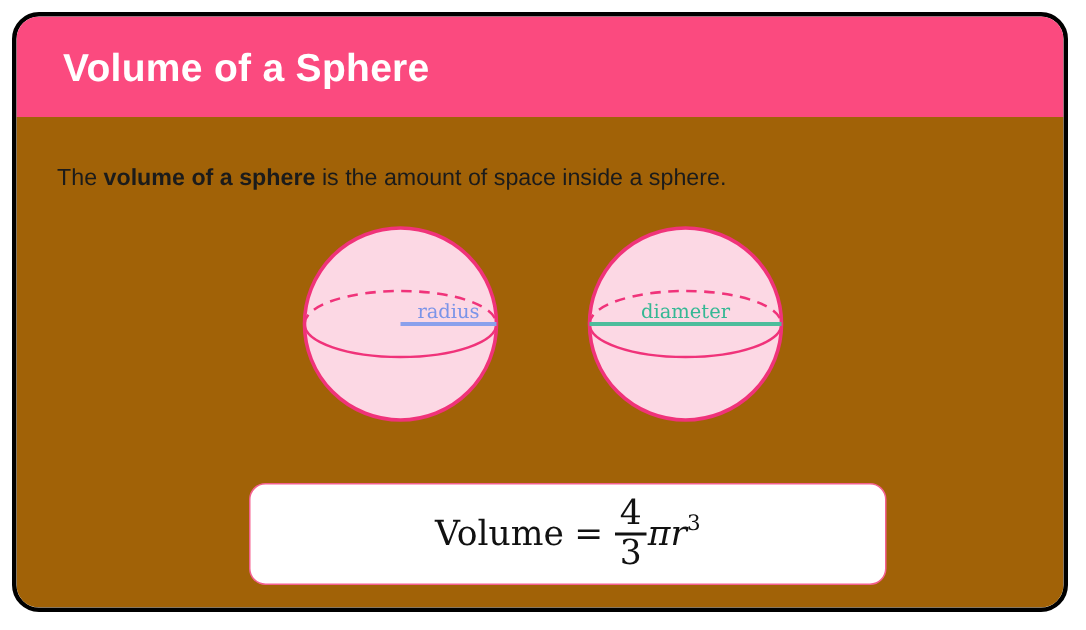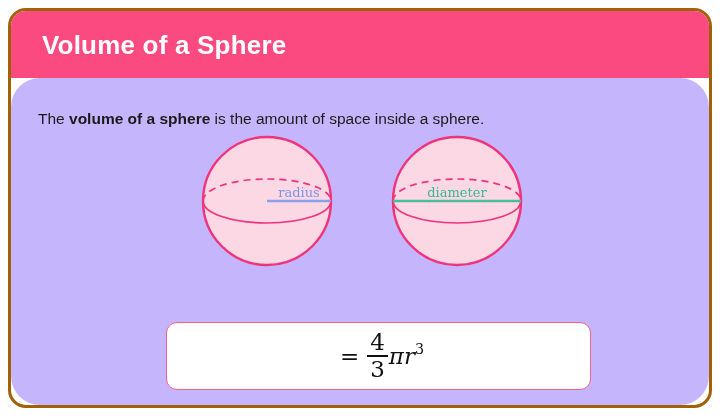--- a/index.html
+++ b/index.html
@@ -15,21 +15,21 @@
   }
 
   .card {
     position: absolute;
     left: 8px;
     top: 8px;
     width: 704px;
     height: 400px;
     box-sizing: border-box;
     background: #ffffff;
-    border: 3px solid #a16207;
+    border: 3px solid #000000;
     border-radius: 18px;
     overflow: hidden;
   }
 
   .header {
     position: absolute;
     left: 0;
     top: 0;
     width: 100%;
     height: 67px;
@@ -45,40 +45,39 @@
     letter-spacing: 0.2px;
     line-height: 1;
   }
 
   .body-area {
     position: absolute;
     left: 0;
     top: 67px;
     right: 0;
     bottom: 0;
-    background: #c4b5fd;
-    border-radius: 29px;
+    background: #a16207;
   }
 
   .para {
     position: absolute;
     left: 27px;
     color: #1b1b1b;
     font-size: 15.5px;
     line-height: 1.3;
     white-space: nowrap;
   }
   .para.p1 { top: 31px; }
   .para.p2 { top: 212px; }
   .para b { font-weight: bold; }
 
   .diagram {
     position: absolute;
     left: 180px;
-    top: 57px;
+    top: 72px;
     width: 360px;
     height: 135px;
   }
 
   .formula-box {
     position: absolute;
     left: 155px;
     top: 244px;
     width: 425px;
     height: 68px;
@@ -161,20 +160,21 @@
           <path d="M 202 66 A 64 22 0 0 1 330 66" fill="none" stroke="#f0337a" stroke-width="1.7" stroke-dasharray="7,5"></path>
           <line x1="202" y1="66" x2="330" y2="66" stroke="#4cbd9b" stroke-width="2.6"></line>
           <text class="lbl" x="266" y="62" text-anchor="middle" fill="#35b894">diameter</text>
         </g>
       </svg>
     </div>
 
 
     <div class="formula-box">
       <span class="math">
+        <span>Volume</span>
         <span class="op">=</span>
         <span class="frac">
           <span class="num">4</span>
           <span class="bar"></span>
           <span class="den">3</span>
         </span>
         <span class="sym">π</span>
         <span class="sym">r</span>
         <span class="sup">3</span>
       </span>

